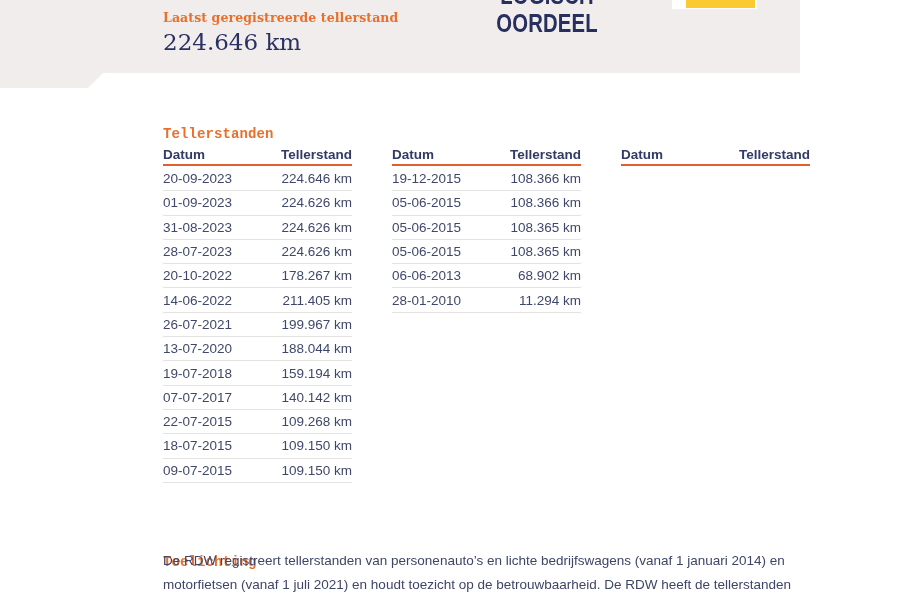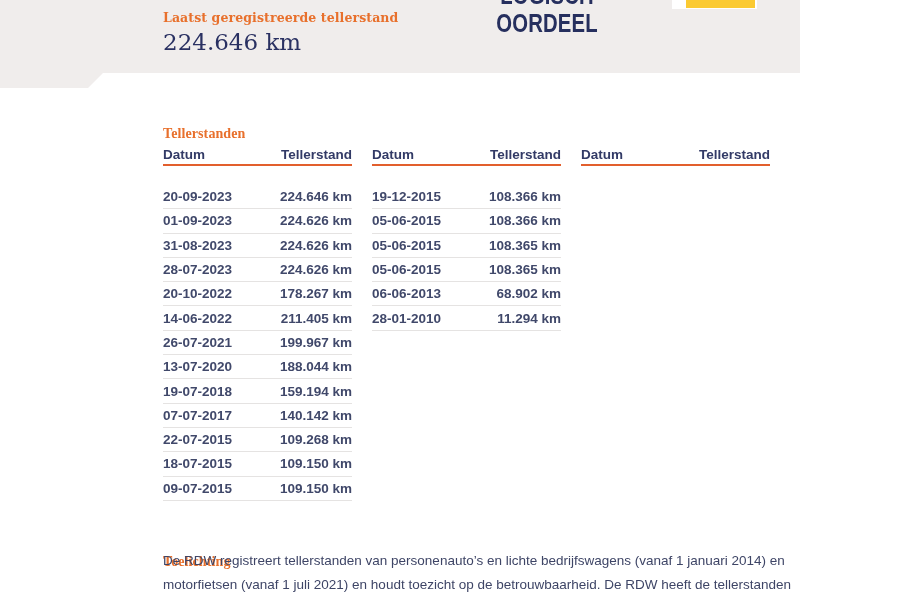--- a/index.html
+++ b/index.html
@@ -45,41 +45,41 @@
     background: #ffffff;
   }
   .badge {
     position: absolute; left: 686px; top: 0; width: 69px; height: 8px;
     background: #fbca32;
   }
 
   
   .section-title {
     position: absolute;
-    font-family: Liberation Serif, serif;
+    font-family: Liberation Mono, monospace;
     font-weight: bold; font-size: 14px; line-height: 16px;
     color: #e8702c; letter-spacing: 0.1px;
   }
   .tellerstanden-title { left: 163px; top: 126px; }
   .toelichting-title  { left: 163px; top: 526px; margin-top: 28px; }
 
   
   .tables {
     position: absolute; left: 163px; top: 148px;
-    display: flex; gap: 20px; justify-content: flex-end;
+    display: flex; gap: 40px; justify-content: flex-end;
   }
   .otable { width: 189px; }
   .thead {
     display: flex; justify-content: space-between; align-items: baseline;
     font-weight: bold; font-size: 13.5px; line-height: 14px;
     color: #323a66;
     padding-bottom: 2px;
     border-bottom: 2px solid #e25f2d;
   }
-  .tbody { margin-top: 19px; font-weight: bold; }
+  .tbody { margin-top: 1px; }
   .trow {
     display: flex; justify-content: space-between; align-items: center;
     height: 24.3px;
     border-bottom: 1px solid #e5e3e2;
     font-size: 13.5px;
     color: #40486a;
   }
   .td-val { text-align: right; }
 
   

